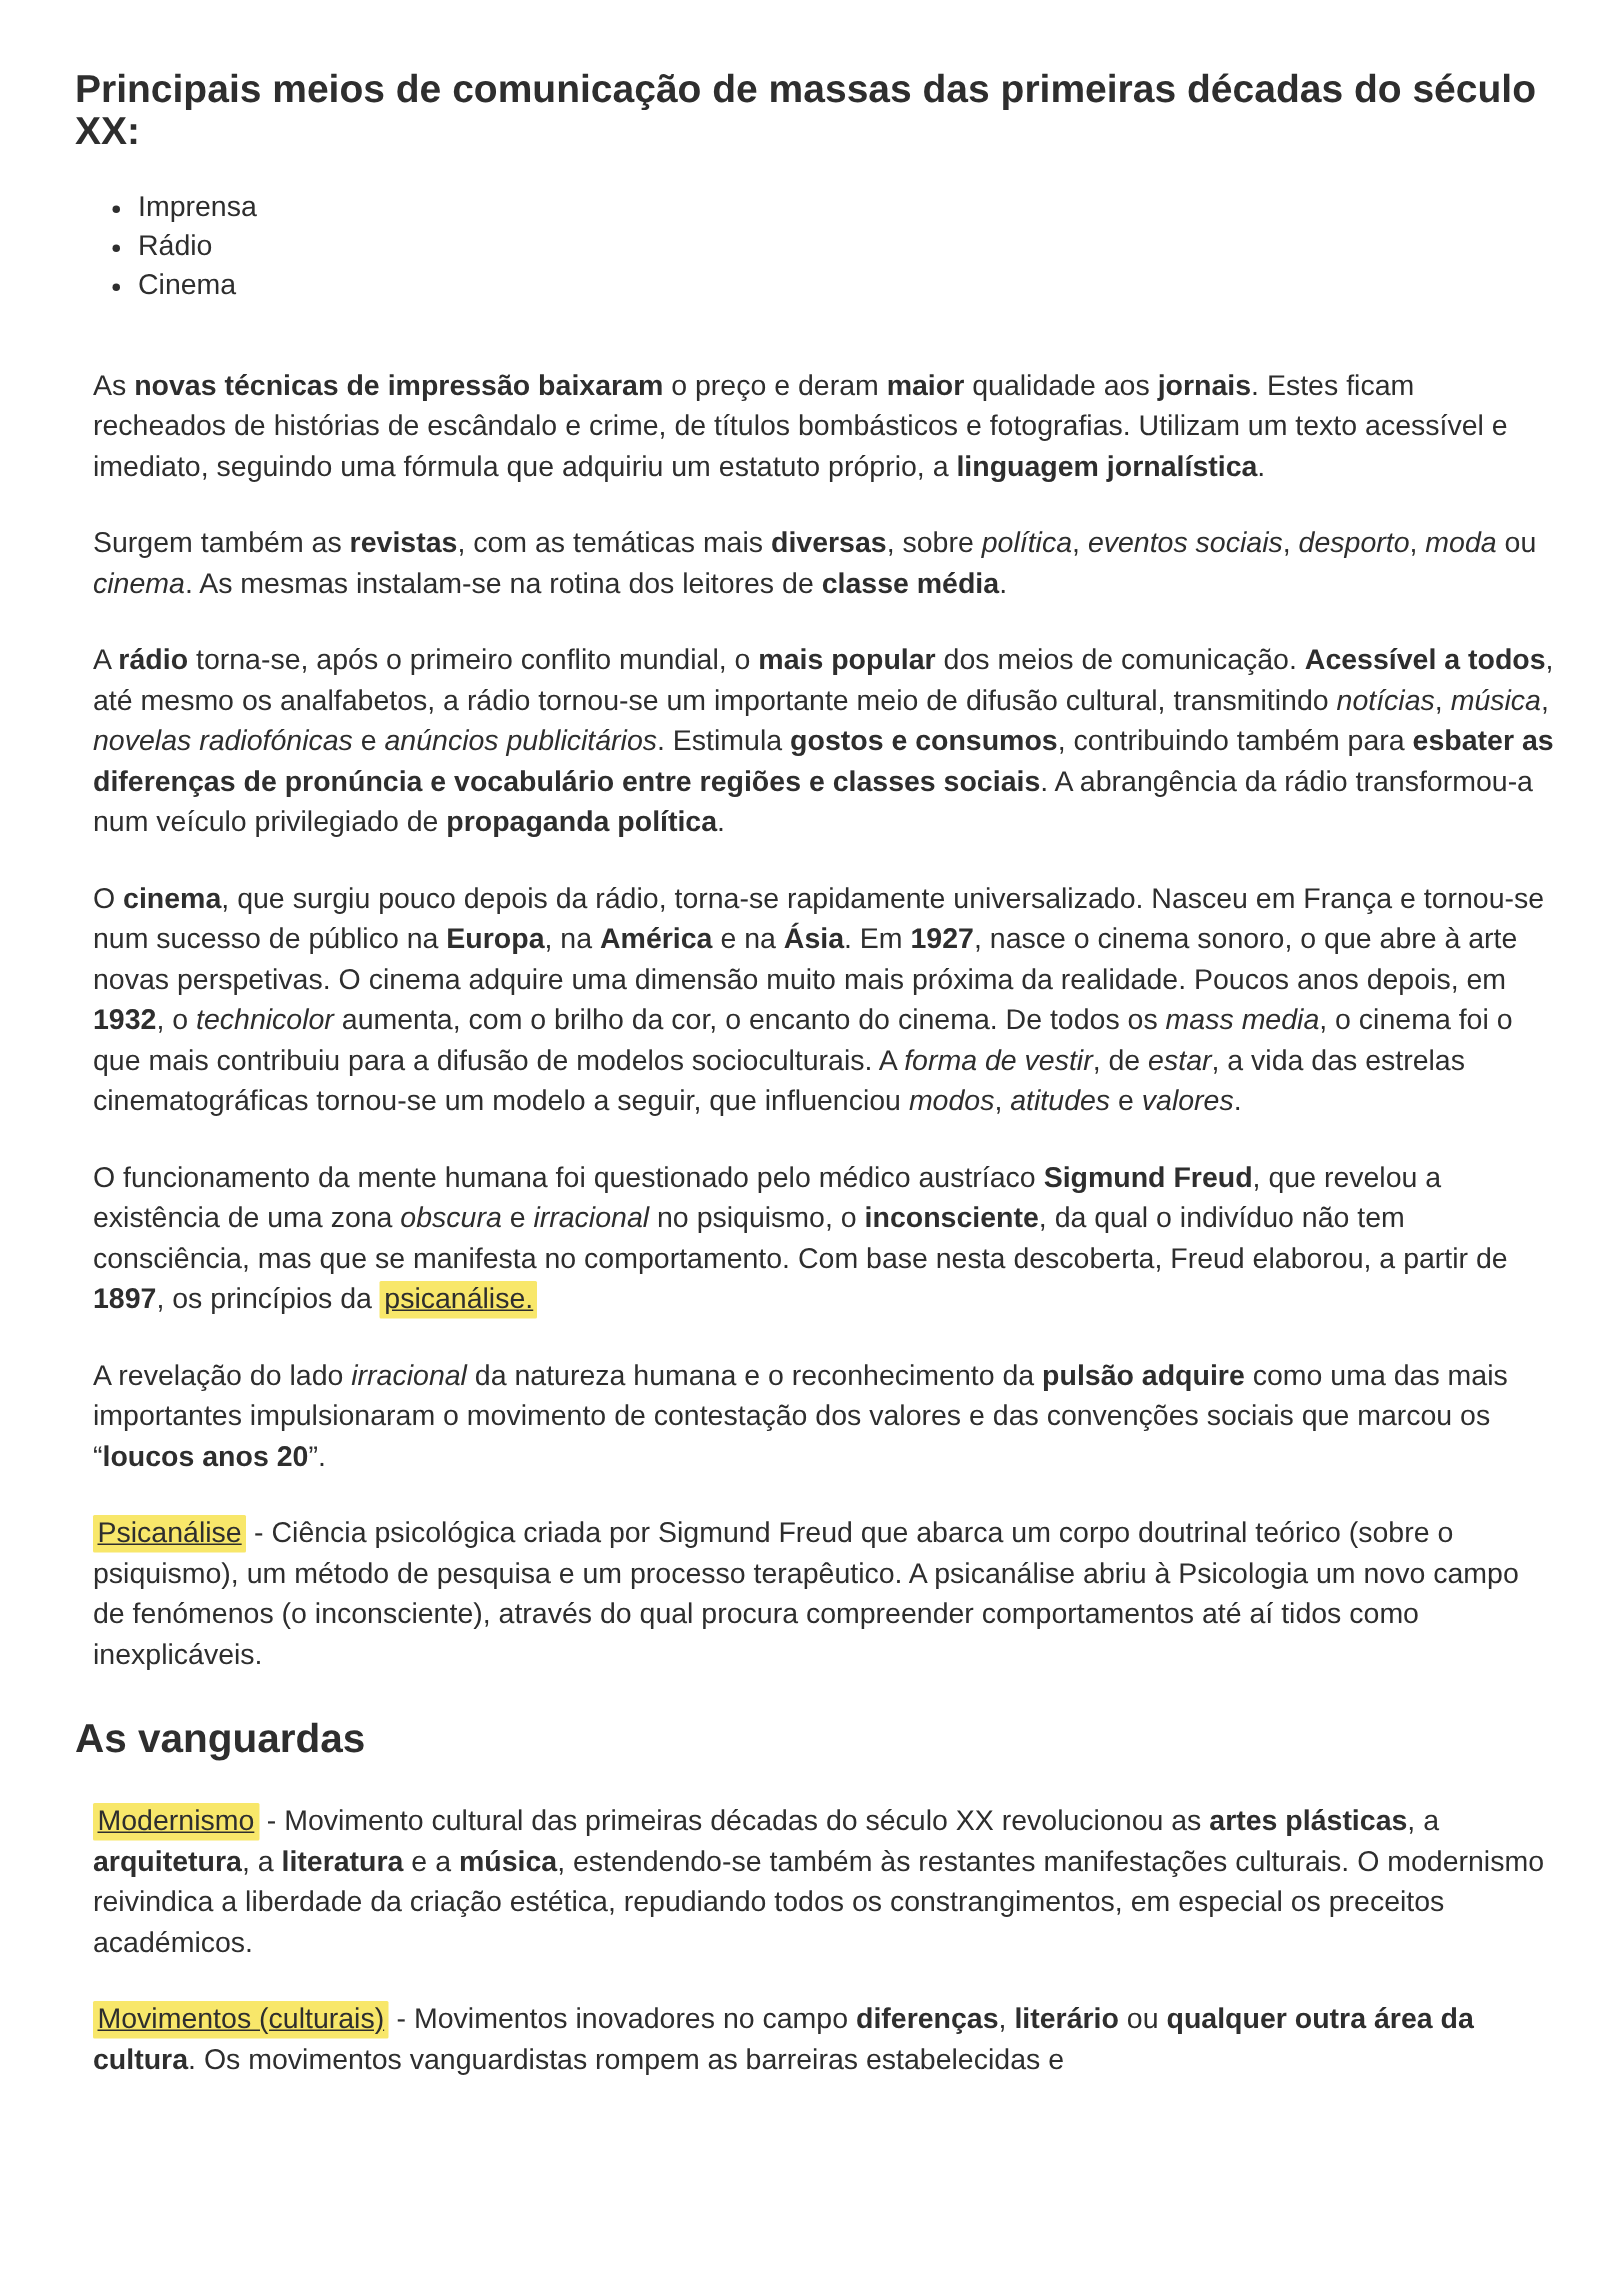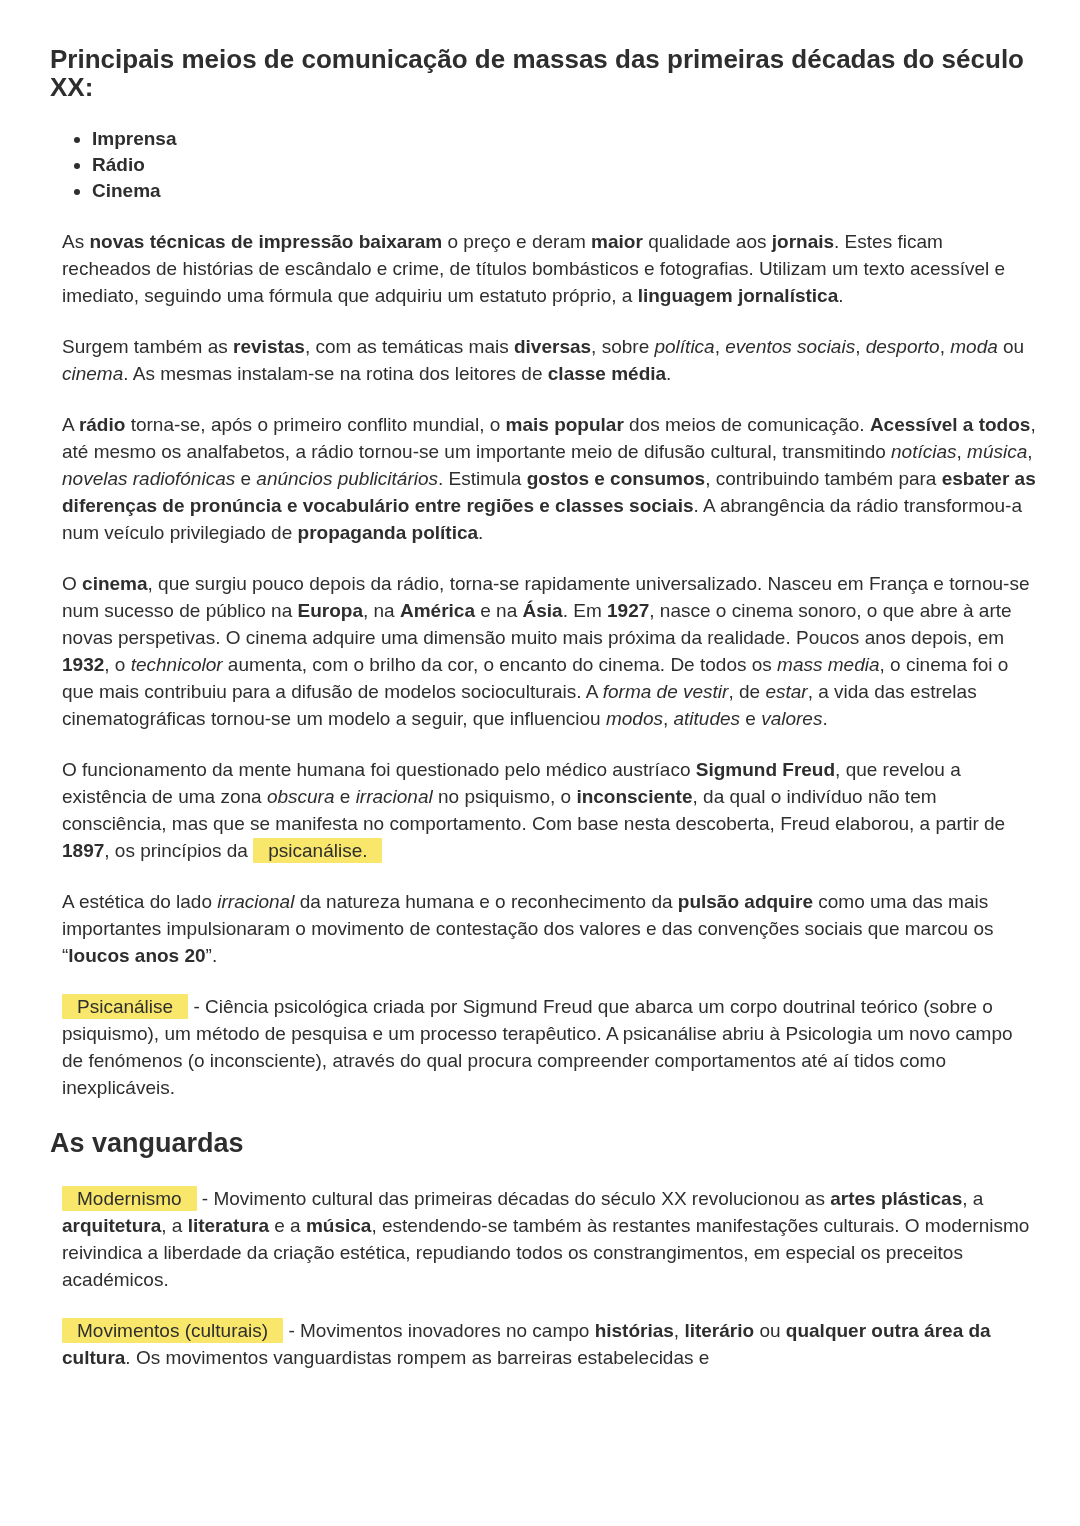--- a/index.html
+++ b/index.html
@@ -22,48 +22,48 @@
   .page {
     padding: 45px 44px 0 50px;
   }
   .doc-title {
     font-size: 26px;
     font-weight: 700;
     line-height: 28px;
     margin: 0 0 25px 0;
   }
   ul.media-list {
-    margin: 0 0 24px 0;
+    margin: 0 0 40px 0;
     padding-left: 42px;
     list-style: disc;
-    font-weight: bold;
   }
   ul.media-list li {
     font-size: 19px;
     line-height: 26px;
   }
   p.para {
     font-size: 19px;
     line-height: 27px;
     margin: 0 0 24px 12px;
   }
   h2.section-heading {
     font-size: 27px;
     font-weight: 700;
     line-height: 36px;
     margin: 0 0 24px 0;
   }
   .b  { font-weight: 700; }
   .i  { font-style: italic; }
   .hl {
     background: var(--hl-color);
-    padding: 2px 15px;
+    padding: 2px 3px;
     border-radius: 1px;
     -webkit-box-decoration-break: clone;
     box-decoration-break: clone;
+    text-decoration: underline;
   }
 </style>
 </head>
 <body>
 
 <main class="page">
 
   <p class="doc-title">Principais meios de comunicação de massas das primeiras décadas do século XX:</p>
 
   <ul class="media-list">
@@ -76,23 +76,23 @@
 
   <p class="para"><span>Surgem também as </span><span class="b">revistas</span><span>, com as temáticas mais </span><span class="b">diversas</span><span>, sobre </span><span class="i">política</span><span>, </span><span class="i">eventos sociais</span><span>, </span><span class="i">desporto</span><span>, </span><span class="i">moda</span><span> ou </span><span class="i">cinema</span><span>. As mesmas instalam-se na rotina dos leitores de </span><span class="b">classe média</span><span>.</span></p>
 
   <p class="para"><span>A </span><span class="b">rádio</span><span> torna-se, após o primeiro conflito mundial, o </span><span class="b">mais popular</span><span> dos meios de comunicação. </span><span class="b">Acessível a todos</span><span>, até mesmo os analfabetos, a rádio tornou-se um importante meio de difusão cultural, transmitindo </span><span class="i">notícias</span><span>, </span><span class="i">música</span><span>, </span><span class="i">novelas radiofónicas</span><span> e </span><span class="i">anúncios publicitários</span><span>. Estimula </span><span class="b">gostos e consumos</span><span>, contribuindo também para </span><span class="b">esbater as diferenças de pronúncia e vocabulário entre regiões e classes sociais</span><span>. A abrangência da rádio transformou-a num veículo privilegiado de </span><span class="b">propaganda política</span><span>.</span></p>
 
   <p class="para"><span>O </span><span class="b">cinema</span><span>, que surgiu pouco depois da rádio, torna-se rapidamente universalizado. Nasceu em França e tornou-se num sucesso de público na </span><span class="b">Europa</span><span>, na </span><span class="b">América</span><span> e na </span><span class="b">Ásia</span><span>. Em </span><span class="b">1927</span><span>, nasce o cinema sonoro, o que abre à arte novas perspetivas. O cinema adquire uma dimensão muito mais próxima da realidade. Poucos anos depois, em </span><span class="b">1932</span><span>, o </span><span class="i">technicolor</span><span> aumenta, com o brilho da cor, o encanto do cinema. De todos os </span><span class="i">mass media</span><span>, o cinema foi o que mais contribuiu para a difusão de modelos socioculturais. A </span><span class="i">forma de vestir</span><span>, de </span><span class="i">estar</span><span>, a vida das estrelas cinematográficas tornou-se um modelo a seguir, que influenciou </span><span class="i">modos</span><span>, </span><span class="i">atitudes</span><span> e </span><span class="i">valores</span><span>.</span></p>
 
 
   <p class="para"><span>O funcionamento da mente humana foi questionado pelo médico austríaco </span><span class="b">Sigmund Freud</span><span>, que revelou a existência de uma zona </span><span class="i">obscura</span><span> e </span><span class="i">irracional</span><span> no psiquismo, o </span><span class="b">inconsciente</span><span>, da qual o indivíduo não tem consciência, mas que se manifesta no comportamento. Com base nesta descoberta, Freud elaborou, a partir de </span><span class="b">1897</span><span>, os princípios da </span><span class="hl">psicanálise.</span></p>
 
-  <p class="para"><span>A estética do lado </span><span class="i">irracional</span><span> da natureza humana e o reconhecimento da </span><span class="b">pulsão adquire</span><span> como uma das mais importantes impulsionaram o movimento de contestação dos valores e das convenções sociais que marcou os “</span><span class="b">loucos anos 20</span><span>”.</span></p>
+  <p class="para"><span>A revelação do lado </span><span class="i">irracional</span><span> da natureza humana e o reconhecimento da </span><span class="b">pulsão adquire</span><span> como uma das mais importantes impulsionaram o movimento de contestação dos valores e das convenções sociais que marcou os “</span><span class="b">loucos anos 20</span><span>”.</span></p>
 
   <p class="para"><span class="hl">Psicanálise</span><span> - Ciência psicológica criada por Sigmund Freud que abarca um corpo doutrinal teórico (sobre o psiquismo), um método de pesquisa e um processo terapêutico. A psicanálise abriu à Psicologia um novo campo de fenómenos (o inconsciente), através do qual procura compreender comportamentos até aí tidos como inexplicáveis.</span></p>
 
   <h2 class="section-heading">As vanguardas</h2>
 
   <p class="para"><span class="hl">Modernismo</span><span> - Movimento cultural das primeiras décadas do século XX revolucionou as </span><span class="b">artes plásticas</span><span>, a </span><span class="b">arquitetura</span><span>, a </span><span class="b">literatura</span><span> e a </span><span class="b">música</span><span>, estendendo-se também às restantes manifestações culturais. O modernismo reivindica a liberdade da criação estética, repudiando todos os constrangimentos, em especial os preceitos académicos.</span></p>
 
-  <p class="para"><span class="hl">Movimentos (culturais)</span><span> - Movimentos inovadores no campo </span><span class="b">histórias</span><span>, </span><span class="b">literário</span><span> ou </span><span class="b">qualquer outra área da cultura</span><span>. Os movimentos vanguardistas rompem as barreiras estabelecidas e</span></p>
+  <p class="para"><span class="hl">Movimentos (culturais)</span><span> - Movimentos inovadores no campo </span><span class="b">diferenças</span><span>, </span><span class="b">literário</span><span> ou </span><span class="b">qualquer outra área da cultura</span><span>. Os movimentos vanguardistas rompem as barreiras estabelecidas e</span></p>
 
 </main>
 
 </body></html>

